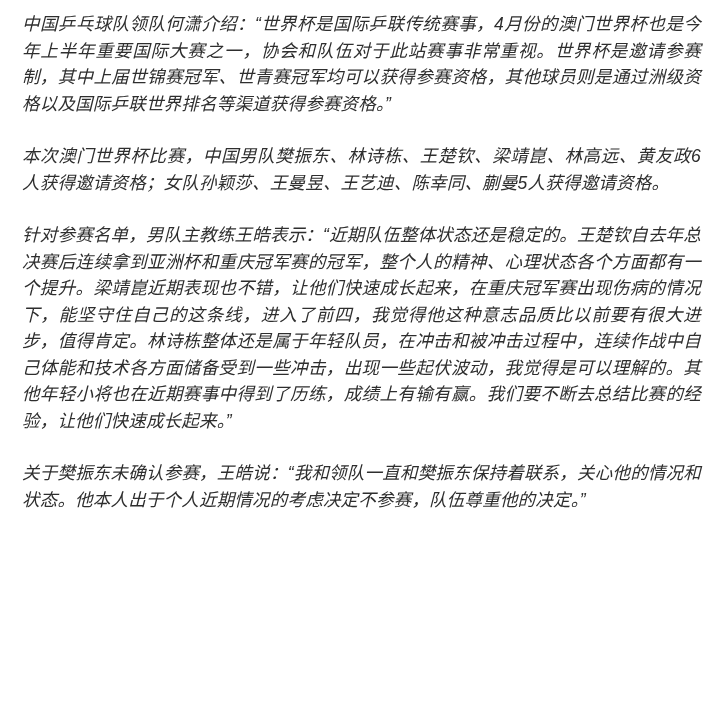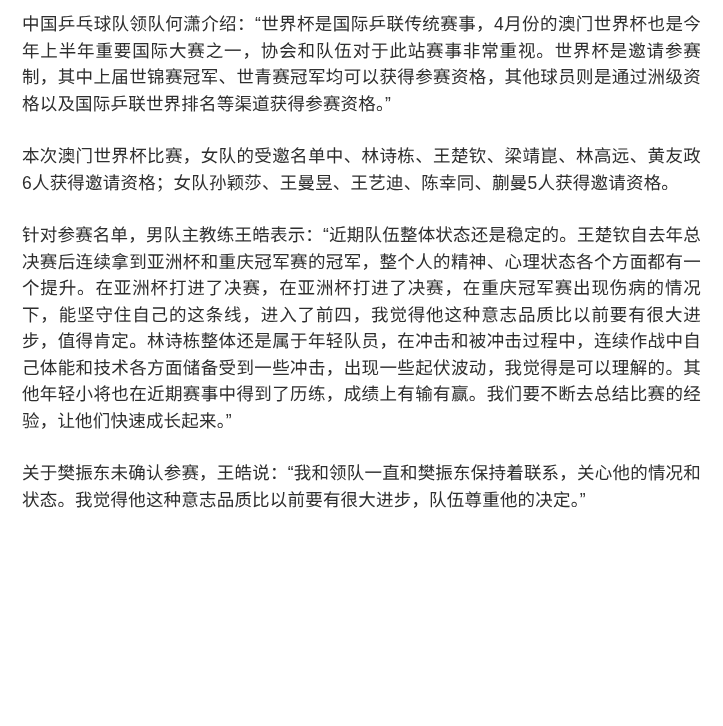--- a/index.html
+++ b/index.html
@@ -17,30 +17,31 @@
   }
   .article {
     box-sizing: border-box;
     padding: 11px 22px 0 22px;
     font-family: "Liberation Sans", "DejaVu Sans", sans-serif;
     font-size: 17.5px;
     line-height: 26.5px;
     color: #2e2e2e;
     text-align: justify;
     letter-spacing: 0.2px;
+    font-style: italic;
   }
   .article p {
     margin: 0 0 26px 0;
     word-break: break-all;
     font-weight: 400;
   }
 </style>
 </head>
 <body>
 
 <div class="page">
   <div class="article">
     <p>中国乒乓球队领队何潇介绍：“世界杯是国际乒联传统赛事，4月份的澳门世界杯也是今年上半年重要国际大赛之一，协会和队伍对于此站赛事非常重视。世界杯是邀请参赛制，其中上届世锦赛冠军、世青赛冠军均可以获得参赛资格，其他球员则是通过洲级资格以及国际乒联世界排名等渠道获得参赛资格。”</p>
-    <p>本次澳门世界杯比赛，女队的受邀名单中、林诗栋、王楚钦、梁靖崑、林高远、黄友政6人获得邀请资格；女队孙颖莎、王曼昱、王艺迪、陈幸同、蒯曼5人获得邀请资格。</p>
-    <p>针对参赛名单，男队主教练王皓表示：“近期队伍整体状态还是稳定的。王楚钦自去年总决赛后连续拿到亚洲杯和重庆冠军赛的冠军，整个人的精神、心理状态各个方面都有一个提升。在亚洲杯打进了决赛，在亚洲杯打进了决赛，在重庆冠军赛出现伤病的情况下，能坚守住自己的这条线，进入了前四，我觉得他这种意志品质比以前要有很大进步，值得肯定。林诗栋整体还是属于年轻队员，在冲击和被冲击过程中，连续作战中自己体能和技术各方面储备受到一些冲击，出现一些起伏波动，我觉得是可以理解的。其他年轻小将也在近期赛事中得到了历练，成绩上有输有赢。我们要不断去总结比赛的经验，让他们快速成长起来。”</p>
-    <p>关于樊振东未确认参赛，王皓说：“我和领队一直和樊振东保持着联系，关心他的情况和状态。我觉得他这种意志品质比以前要有很大进步，队伍尊重他的决定。”</p>
+    <p>本次澳门世界杯比赛，中国男队樊振东、林诗栋、王楚钦、梁靖崑、林高远、黄友政6人获得邀请资格；女队孙颖莎、王曼昱、王艺迪、陈幸同、蒯曼5人获得邀请资格。</p>
+    <p>针对参赛名单，男队主教练王皓表示：“近期队伍整体状态还是稳定的。王楚钦自去年总决赛后连续拿到亚洲杯和重庆冠军赛的冠军，整个人的精神、心理状态各个方面都有一个提升。梁靖崑近期表现也不错，让他们快速成长起来，在重庆冠军赛出现伤病的情况下，能坚守住自己的这条线，进入了前四，我觉得他这种意志品质比以前要有很大进步，值得肯定。林诗栋整体还是属于年轻队员，在冲击和被冲击过程中，连续作战中自己体能和技术各方面储备受到一些冲击，出现一些起伏波动，我觉得是可以理解的。其他年轻小将也在近期赛事中得到了历练，成绩上有输有赢。我们要不断去总结比赛的经验，让他们快速成长起来。”</p>
+    <p>关于樊振东未确认参赛，王皓说：“我和领队一直和樊振东保持着联系，关心他的情况和状态。他本人出于个人近期情况的考虑决定不参赛，队伍尊重他的决定。”</p>
   </div>
 </div>
 
 </body></html>

